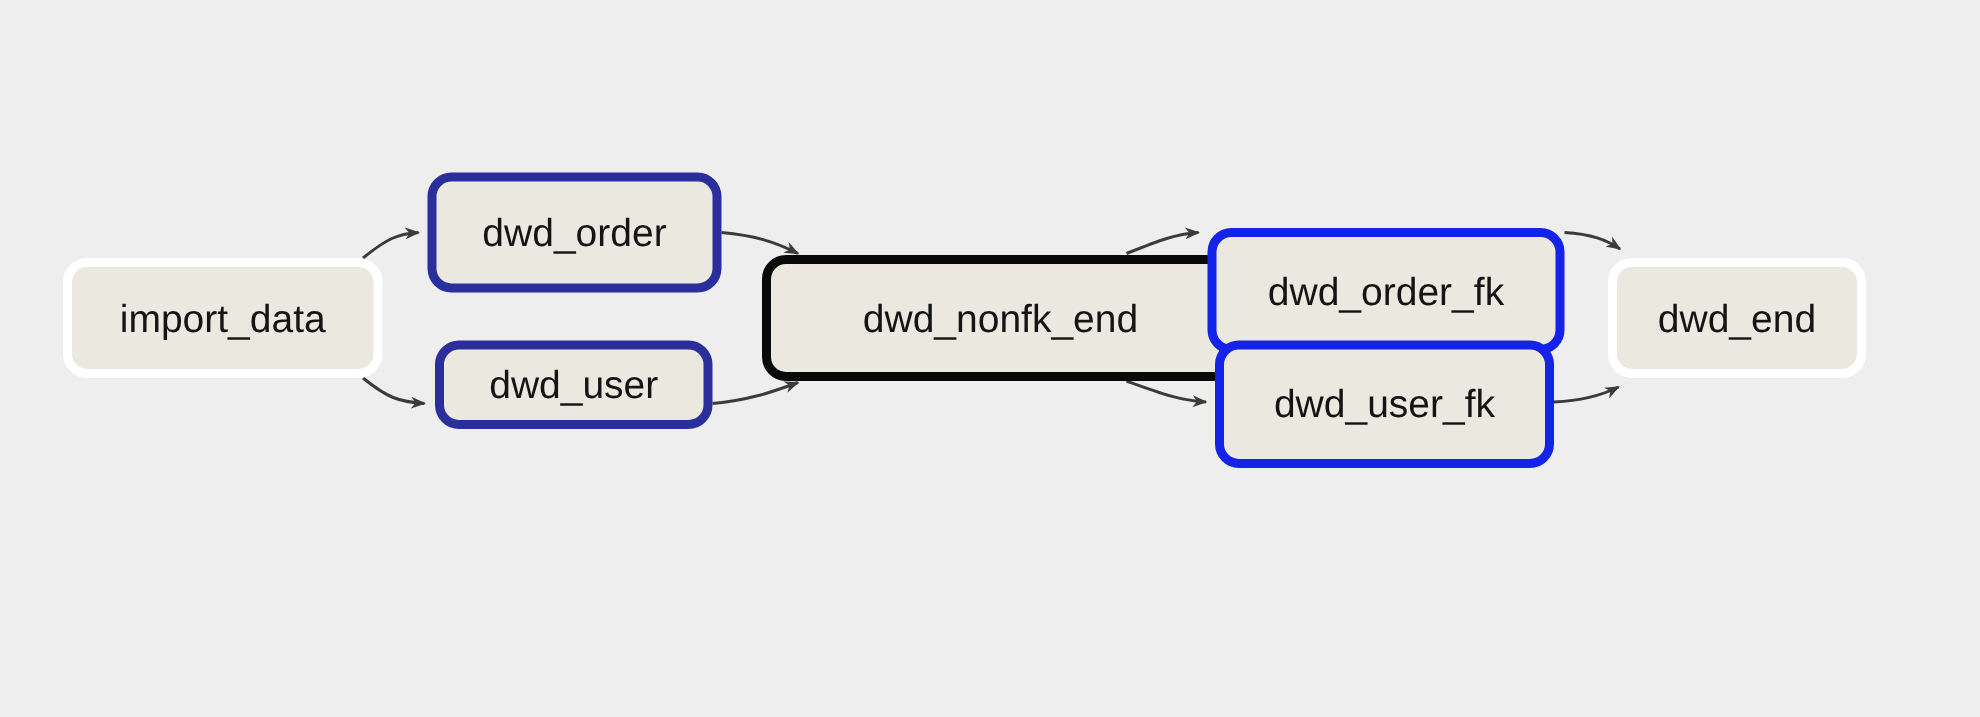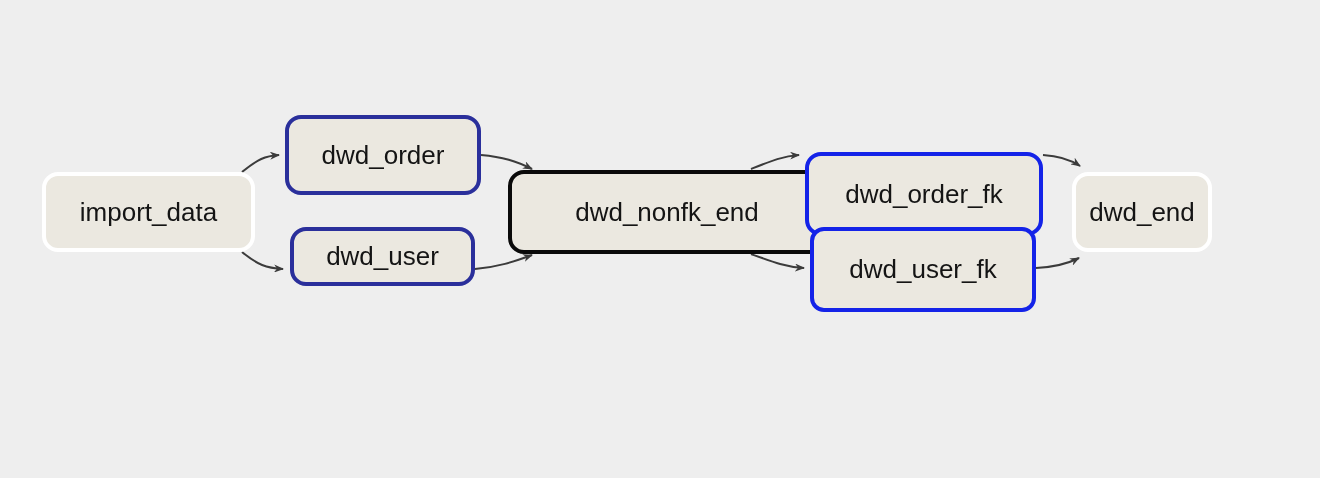--- a/index.html
+++ b/index.html
@@ -10,35 +10,35 @@
     overflow:hidden;
   }
   .edges{
     position:absolute;left:0;top:0;width:1320px;height:478px;
     pointer-events:none;
   }
   .edges path.edge{fill:none;stroke-width:2px;}
   .node{
     position:absolute;
     box-sizing:border-box;
-    border:4px solid #a16207;
+    border:6px solid #a16207;
     border-radius:16px;
     display:flex;align-items:center;justify-content:center;
     font-size:26px;
     cursor:pointer;
     user-select:none;
   }
   .node span{white-space:nowrap;}
   .n-import_data  {left:42px;  top:172px; width:213px; height:80px;}
   .n-dwd_order    {left:285px; top:115px; width:196px; height:80px;}
   .n-dwd_user     {left:290px; top:227px; width:185px; height:59px;}
   .n-dwd_nonfk_end{left:508px; top:170px; width:318px; height:84px;}
   .n-dwd_order_fk {left:805px; top:112px; width:238px; height:84px;}
   .n-dwd_user_fk  {left:810px; top:227px; width:226px; height:85px;}
-  .n-dwd_end      {left:1072px;top:172px; width:140px; height:80px;}
+  .n-dwd_end      {left:1072px;top:172px; width:172px; height:80px;}
 </style>
 </head>
 <body>
 
 <div class="canvas" style="background-color: rgb(238, 238, 238);">
 
   <svg class="edges" viewBox="0 0 1320 478" xmlns="http://www.w3.org/2000/svg">
     <defs>
       <marker id="arrow" markerWidth="10" markerHeight="8" refX="9" refY="4" orient="auto" markerUnits="userSpaceOnUse">
         <path d="M0,0 L10,4 L0,8 L3,4 Z" style="fill: rgb(59, 59, 59);"></path>
@@ -67,21 +67,21 @@
   </div>
 
   <div class="node n-dwd_nonfk_end" style="border-color: rgb(10, 10, 10); background-color: rgb(235, 232, 224); color: rgb(20, 20, 20);">
     <span>dwd_nonfk_end</span>
   </div>
 
   <div class="node n-dwd_order_fk" style="border-color: rgb(20, 35, 232); background-color: rgb(235, 232, 224); color: rgb(20, 20, 20); margin-top: 40px;">
     <span>dwd_order_fk</span>
   </div>
 
-  <div class="node n-dwd_user_fk" style="border-color: rgb(20, 35, 232); background-color: rgb(235, 232, 224); color: rgb(20, 20, 20); border-radius: 14px;">
+  <div class="node n-dwd_user_fk" style="border-color: rgb(20, 35, 232); background-color: rgb(235, 232, 224); color: rgb(20, 20, 20);">
     <span>dwd_user_fk</span>
   </div>
 
   <div class="node n-dwd_end" style="border-color: rgb(255, 255, 255); background-color: rgb(235, 232, 224); color: rgb(20, 20, 20);">
     <span>dwd_end</span>
   </div>
 
 </div>
 
 </body></html>

